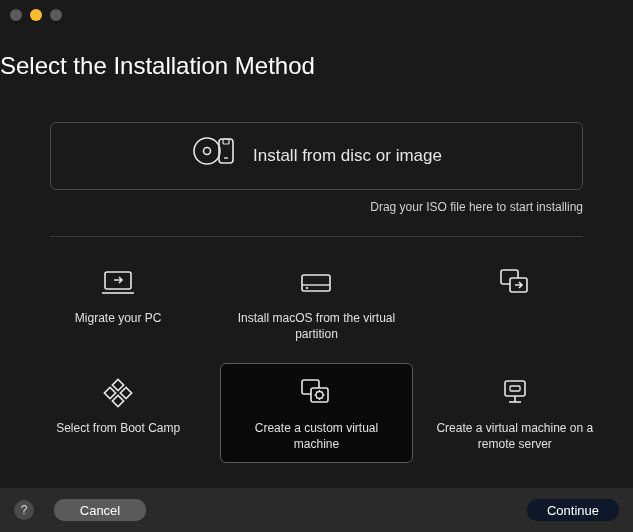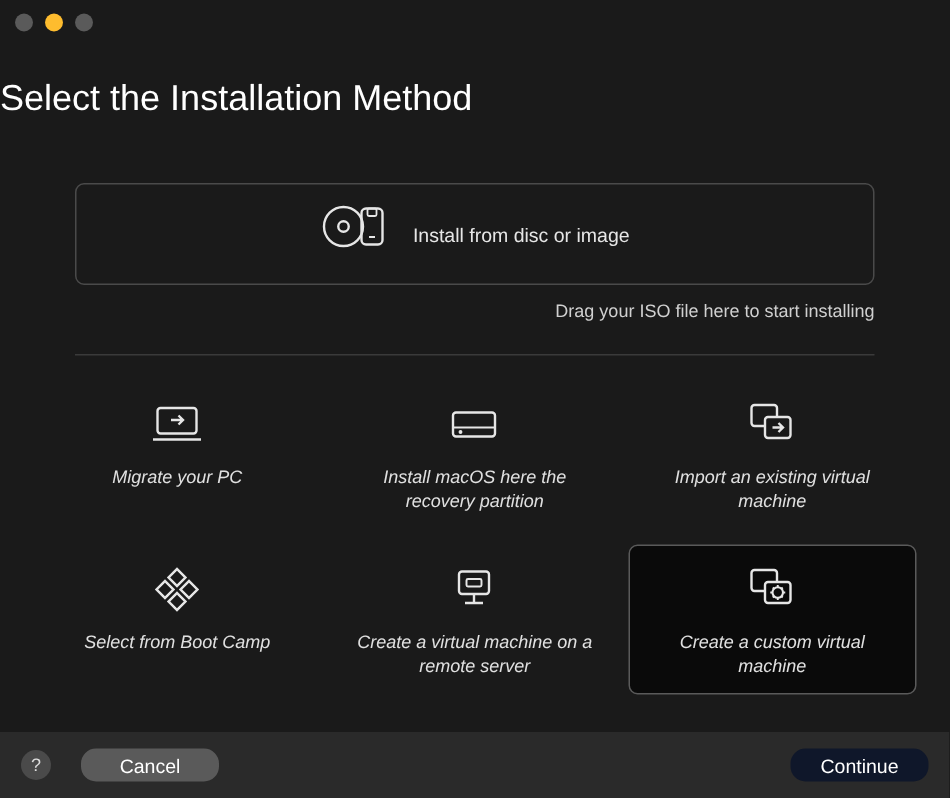--- a/index.html
+++ b/index.html
@@ -44,21 +44,21 @@
     .dropzone {
       border: 1px solid #4a4a4a;
       border-radius: 6px;
       height: 68px;
       display: flex;
       align-items: center;
       justify-content: center;
       gap: 14px;
     }
     .dropzone-text {
-      font-size: 13px;
+      font-size: 17px;
       color: #e6e6e6;
     }
     .drop-hint {
       text-align: right;
       font-size: 12px;
       color: #d0d0d0;
       margin-top: 10px;
     }
     .divider {
       margin: 22px 50px 16px 50px;
@@ -73,21 +73,20 @@
     }
     .option {
       display: flex;
       flex-direction: column;
       align-items: center;
       justify-content: flex-start;
       padding: 12px 4px 10px 4px;
       border-radius: 6px;
       border: 1px solid transparent;
       height: 100px;
-      font-style: italic;
     }
     .option.selected {
       background: #0a0a0a;
       border: 1px solid #5a5a5a;
     }
     .option-icon {
       height: 34px;
       display: flex;
       align-items: center;
       justify-content: center;
@@ -188,70 +187,69 @@
   </div>
 
   <div class="option">
     <span class="option-icon">
       <svg width="32" height="22" viewBox="0 0 32 22">
         <rect x="2" y="3" width="28" height="16" rx="2" stroke-width="1.6"></rect>
         <line x1="2" y1="13" x2="30" y2="13" stroke-width="1.4"></line>
         <circle cx="7" cy="16" r="0.8" fill="#e6e6e6"></circle>
       </svg>
     </span>
-    <span class="option-label">Install macOS here the recovery partition</span>
+    <span class="option-label">Install macOS from the virtual partition</span>
   </div>
 
   <div class="option">
     <span class="option-icon">
       <svg width="34" height="30" viewBox="0 0 34 30">
         <rect x="3" y="2" width="17" height="14" rx="2" stroke-width="1.6"></rect>
         <rect x="12" y="10" width="17" height="14" rx="2" stroke-width="1.6" fill="#1a1a1a"></rect>
         <path d="M17 17 L24 17 M21 14 L24 17 L21 20" stroke-width="1.6"></path>
       </svg>
     </span>
-    <span class="option-label">Import an existing virtual machine</span>
   </div>
 
   <div class="option">
     <span class="option-icon">
       <svg width="30" height="30" viewBox="0 0 30 30">
         <rect x="11" y="3" width="8" height="8" transform="rotate(45 15 7)" stroke-width="1.6"></rect>
         <rect x="3" y="11" width="8" height="8" transform="rotate(45 7 15)" stroke-width="1.6"></rect>
         <rect x="19" y="11" width="8" height="8" transform="rotate(45 23 15)" stroke-width="1.6"></rect>
         <rect x="11" y="19" width="8" height="8" transform="rotate(45 15 23)" stroke-width="1.6"></rect>
       </svg>
     </span>
     <span class="option-label">Select from Boot Camp</span>
   </div>
 
+  <div class="option selected">
+    <span class="option-icon">
+      <svg width="34" height="30" viewBox="0 0 34 30">
+        <rect x="3" y="2" width="17" height="14" rx="2" stroke-width="1.6"></rect>
+        <rect x="12" y="10" width="17" height="14" rx="2" stroke-width="1.6" fill="#0a0a0a"></rect>
+        <circle cx="20.5" cy="17" r="3.5" stroke-width="1.4"></circle>
+        <path d="M20.5 12 L20.5 13.5 M20.5 20.5 L20.5 22 M15.5 17 L17 17 M24 17 L25.5 17 M17.2 13.7 L18.2 14.7 M22.8 19.3 L23.8 20.3 M23.8 13.7 L22.8 14.7 M18.2 19.3 L17.2 20.3" stroke-width="1.3"></path>
+      </svg>
+    </span>
+    <span class="option-label">Create a custom virtual machine</span>
+  </div>
+
   <div class="option">
     <span class="option-icon">
       <svg width="30" height="30" viewBox="0 0 30 30">
         <rect x="5" y="3" width="20" height="15" rx="2" stroke-width="1.6"></rect>
         <line x1="15" y1="18" x2="15" y2="24" stroke-width="1.6"></line>
         <line x1="9" y1="24" x2="21" y2="24" stroke-width="1.6"></line>
         <rect x="10" y="8" width="10" height="5" rx="1" stroke-width="1.3"></rect>
       </svg>
     </span>
     <span class="option-label">Create a virtual machine on a remote server</span>
   </div>
 
-  <div class="option selected">
-    <span class="option-icon">
-      <svg width="34" height="30" viewBox="0 0 34 30">
-        <rect x="3" y="2" width="17" height="14" rx="2" stroke-width="1.6"></rect>
-        <rect x="12" y="10" width="17" height="14" rx="2" stroke-width="1.6" fill="#0a0a0a"></rect>
-        <circle cx="20.5" cy="17" r="3.5" stroke-width="1.4"></circle>
-        <path d="M20.5 12 L20.5 13.5 M20.5 20.5 L20.5 22 M15.5 17 L17 17 M24 17 L25.5 17 M17.2 13.7 L18.2 14.7 M22.8 19.3 L23.8 20.3 M23.8 13.7 L22.8 14.7 M18.2 19.3 L17.2 20.3" stroke-width="1.3"></path>
-      </svg>
-    </span>
-    <span class="option-label">Create a custom virtual machine</span>
-  </div>
-
 </div>
 
 <div class="footer">
   <div class="help-btn">?</div>
   <div class="btn btn-cancel">Cancel</div>
   <div class="spacer"></div>
   <div class="btn btn-continue">Continue</div>
 </div>
 
 </body></html>

